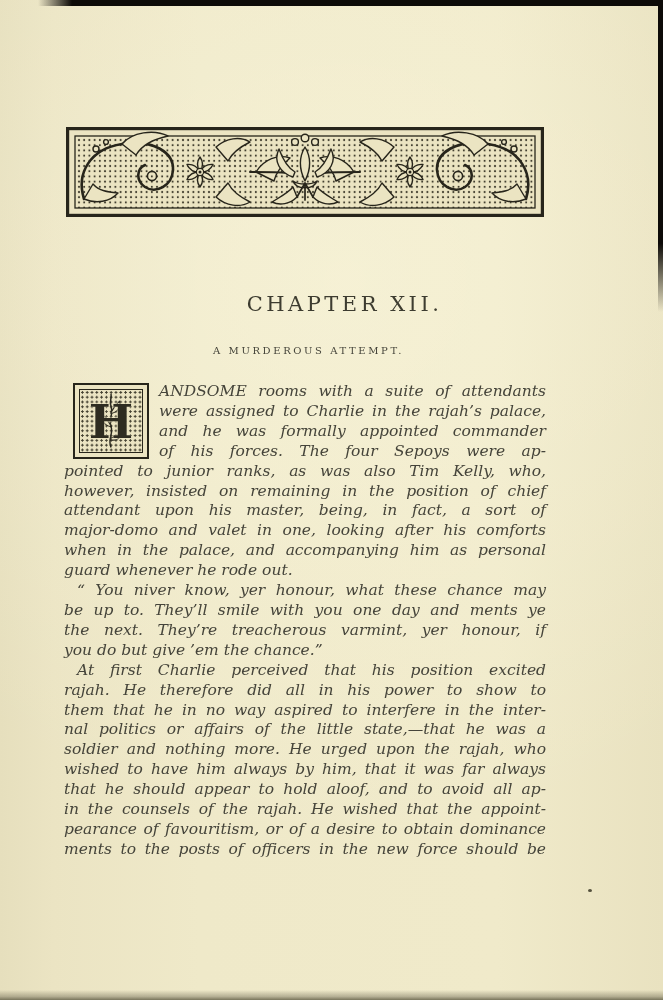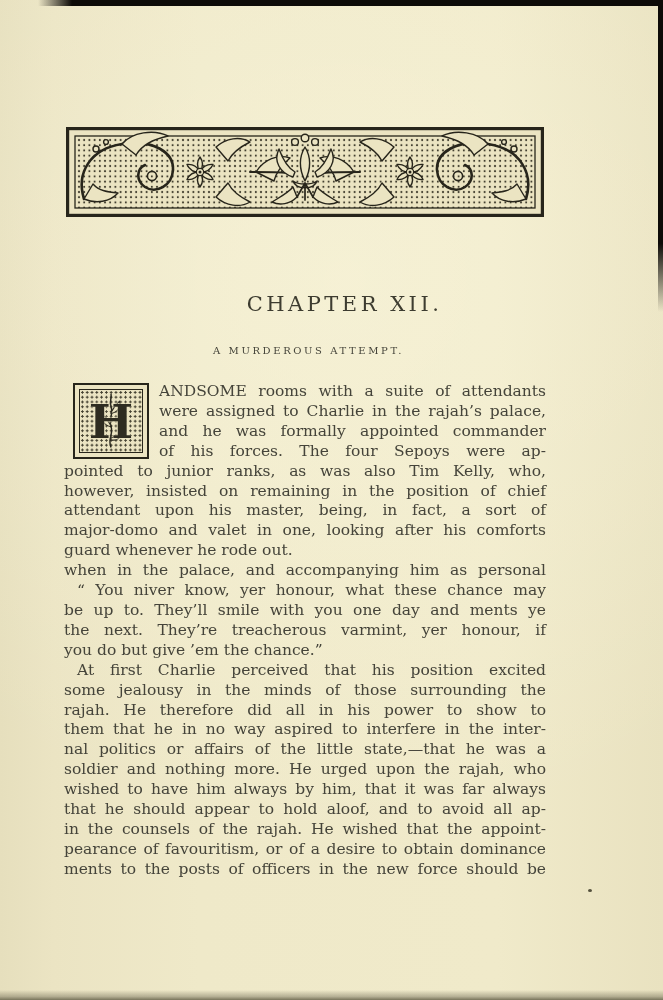--- a/index.html
+++ b/index.html
@@ -41,21 +41,21 @@
     text-align:center;text-indent:-46px;
     font-size:10px;letter-spacing:2.6px;
     color:#45443a;white-space:nowrap;
   }
 
   .text-block{
     position:absolute;left:64px;top:382px;width:482px;
     font-size:15.5px;line-height:19.9px;color:#45443a;
   }
   .para{margin:0;}
-  .para .line{text-align:justify;text-align-last:justify;}
+  .para .line{text-align:justify;text-align-last:justify;font-style:italic;}
   .para .line.last{text-align-last:left;}
   .para.indent .line:first-child{text-indent:13px;}
 
   .dropcap-box{
     float:left;width:76px;height:76px;
     margin:1px 10px 0 9px;
     border:2.4px solid #27251b;
     box-sizing:border-box;
     background:#ebe4c2;
     position:relative;
@@ -157,34 +157,33 @@
         <span class="dropcap-letter">H</span>
       </div>
     <div class="line">ANDSOME rooms with a suite of attendants</div>
         <div class="line">were assigned to Charlie in the rajah’s palace,</div>
         <div class="line">and he was formally appointed commander</div>
         <div class="line">of his forces.  The four Sepoys were ap-</div>
         <div class="line">pointed to junior ranks, as was also Tim Kelly, who,</div>
         <div class="line">however, insisted on remaining in the position of chief</div>
         <div class="line">attendant upon his master, being, in fact, a sort of</div>
         <div class="line">major-domo and valet in one, looking after his comforts</div>
+        <div class="line">when in the palace, and accompanying him as personal</div>
         <div class="line last">guard whenever he rode out.</div>
-        <div class="line">when in the palace, and accompanying him as personal</div>
       </div>
 
     <div class="para indent">
         <div class="line">“ You niver know, yer honour, what these chance may</div>
         <div class="line">be up to.  They’ll smile with you one day and ments ye</div>
         <div class="line">the next.  They’re treacherous varmint, yer honour, if</div>
         <div class="line last">you do but give ’em the chance.”</div>
       </div>
 
     <div class="para indent">
         <div class="line">At first Charlie perceived that his position excited</div>
-        <div class="line">some jealousy in the minds of those surrounding the</div>
         <div class="line">rajah.  He therefore did all in his power to show to</div>
         <div class="line">them that he in no way aspired to interfere in the inter-</div>
         <div class="line">nal politics or affairs of the little state,—that he was a</div>
         <div class="line">soldier and nothing more.  He urged upon the rajah, who</div>
         <div class="line">wished to have him always by him, that it was far always</div>
         <div class="line">that he should appear to hold aloof, and to avoid all ap-</div>
         <div class="line">in the counsels of the rajah.  He wished that the appoint-</div>
         <div class="line">pearance of favouritism, or of a desire to obtain dominance</div>
         <div class="line">ments to the posts of officers in the new force should be</div>
       </div>

